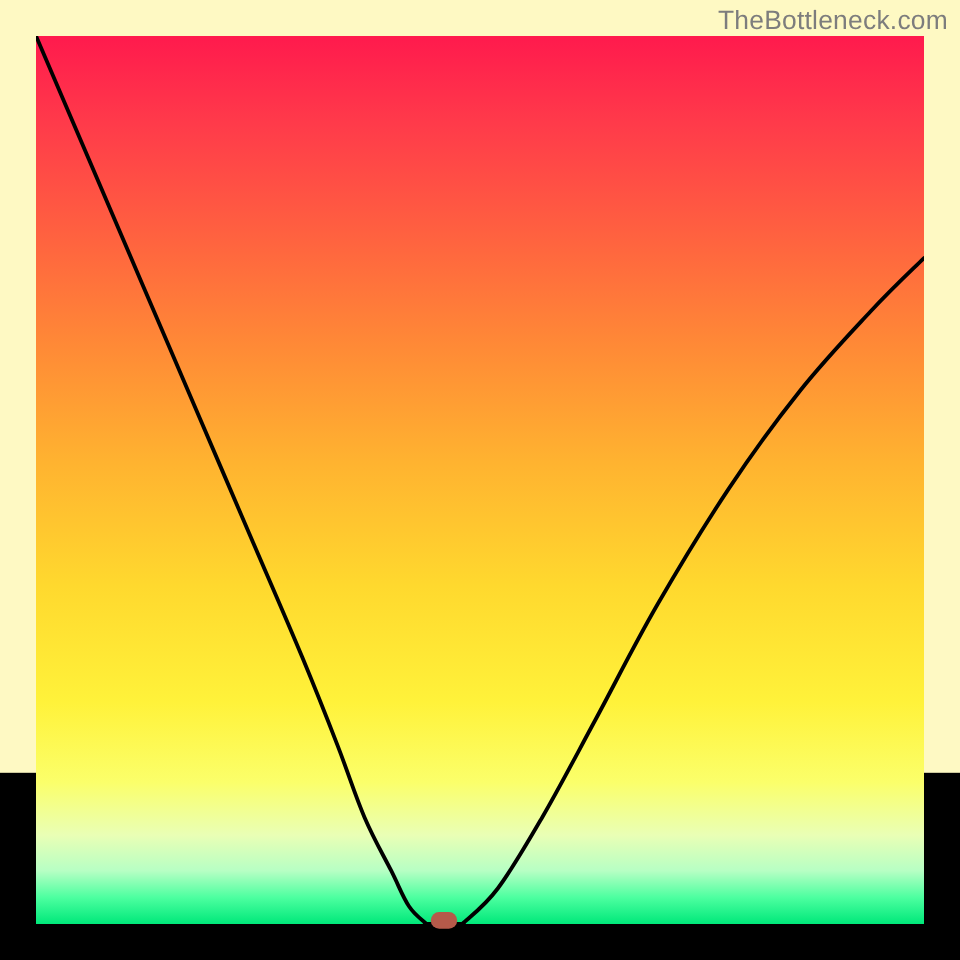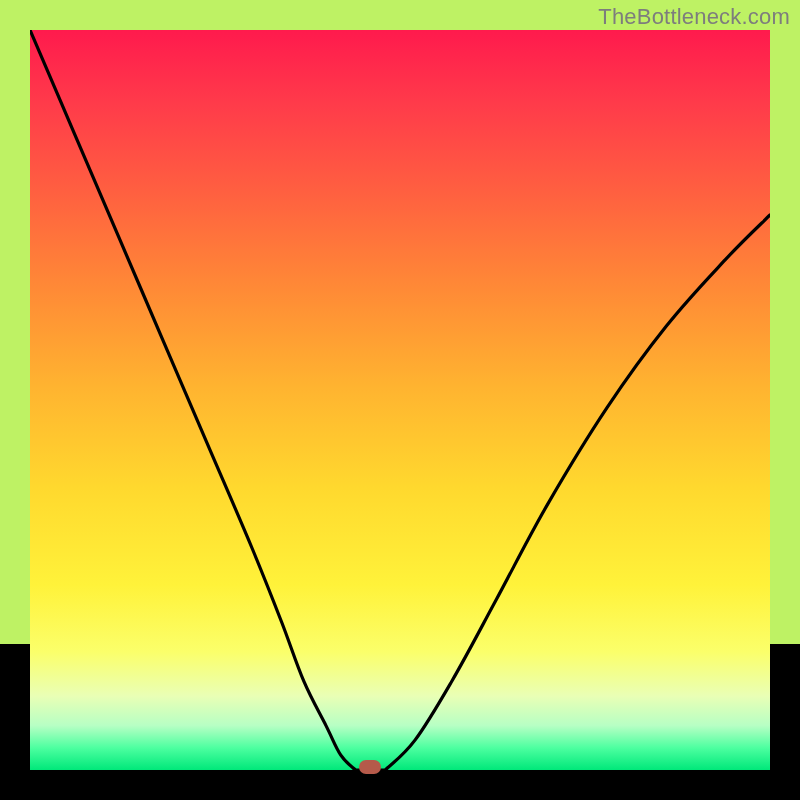--- a/index.html
+++ b/index.html
@@ -10,21 +10,21 @@
     background: #000;
     overflow: hidden;
     font-family: Arial, Helvetica, sans-serif;
   }
   .frame {
     position: absolute;
     left: 0;
     top: 0;
     width: 800px;
     height: 644px;
-    background: #bef264;
+    background: #fef9c3;
   }
   .plot-area {
     position: absolute;
     left: 30px;
     top: 30px;
     width: 740px;
     height: 740px;
     background: linear-gradient(
       to bottom,
       #ff1a4d 0%,

